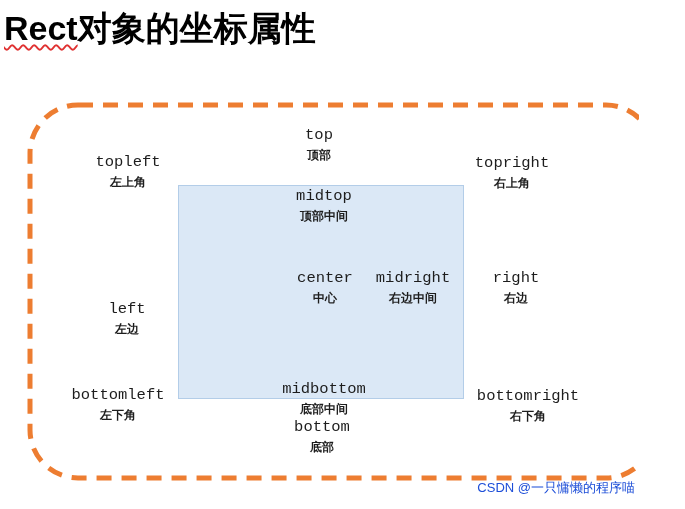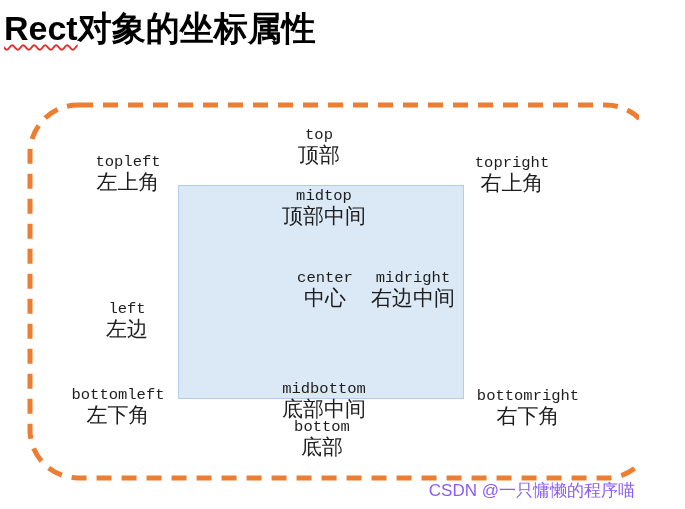--- a/index.html
+++ b/index.html
@@ -61,22 +61,23 @@
     z-index: 3;
   }
   .coord-label .en {
     font-family: Liberation Mono, monospace;
     font-size: 15.5px;
     line-height: 19px;
     font-weight: 500;
   }
   .coord-label .zh {
     font-family: "Liberation Sans", "DejaVu Sans", sans-serif;
-    font-size: 21px;
+    font-size: 12px;
     line-height: 20px;
+    font-weight: bold;
   }
 
   .pos-top         { left: 319px; top: 126px; }
   .pos-topleft     { left: 128px; top: 153px; }
   .pos-topright    { left: 512px; top: 154px; }
   .pos-midtop      { left: 324px; top: 187px; }
   .pos-left        { left: 127px; top: 276px; margin-top: 24px; }
   .pos-midleft     { left: 208px; top: 269px; }
   .pos-center      { left: 325px; top: 269px; }
   .pos-midright    { left: 413px; top: 269px; text-align: center; }
@@ -84,22 +85,22 @@
   .pos-midbottom   { left: 324px; top: 354px; margin-top: 26px; }
   .pos-bottomleft  { left: 118px; top: 386px; }
   .pos-bottomright { left: 528px; top: 387px; }
   .pos-bottom      { left: 322px; top: 418px; }
 
   
   .watermark {
     position: absolute;
     right: 4px;
     top: 479px;
-    font-size: 17px;
-    color: #8b5cf6;
+    font-size: 13px;
+    color: #1d4ed8;
     z-index: 4;
     white-space: nowrap;
     font-family: "Liberation Sans", "DejaVu Sans", sans-serif;
   }
 </style>
 </head>
 <body>
 
 <div class="canvas">
 
@@ -140,20 +141,24 @@
   <div class="coord-label pos-center">
     <div class="en">center</div>
     <div class="zh">中心</div>
   </div>
 
   <div class="coord-label pos-midright">
     <div class="en">midright</div>
     <div class="zh">右边中间</div>
   </div>
 
+  <div class="coord-label pos-right">
+    <div class="en">right</div>
+    <div class="zh">右边</div>
+  </div>
 
   <div class="coord-label pos-midbottom">
     <div class="en">midbottom</div>
     <div class="zh">底部中间</div>
   </div>
 
   <div class="coord-label pos-bottomleft">
     <div class="en">bottomleft</div>
     <div class="zh">左下角</div>
   </div>

